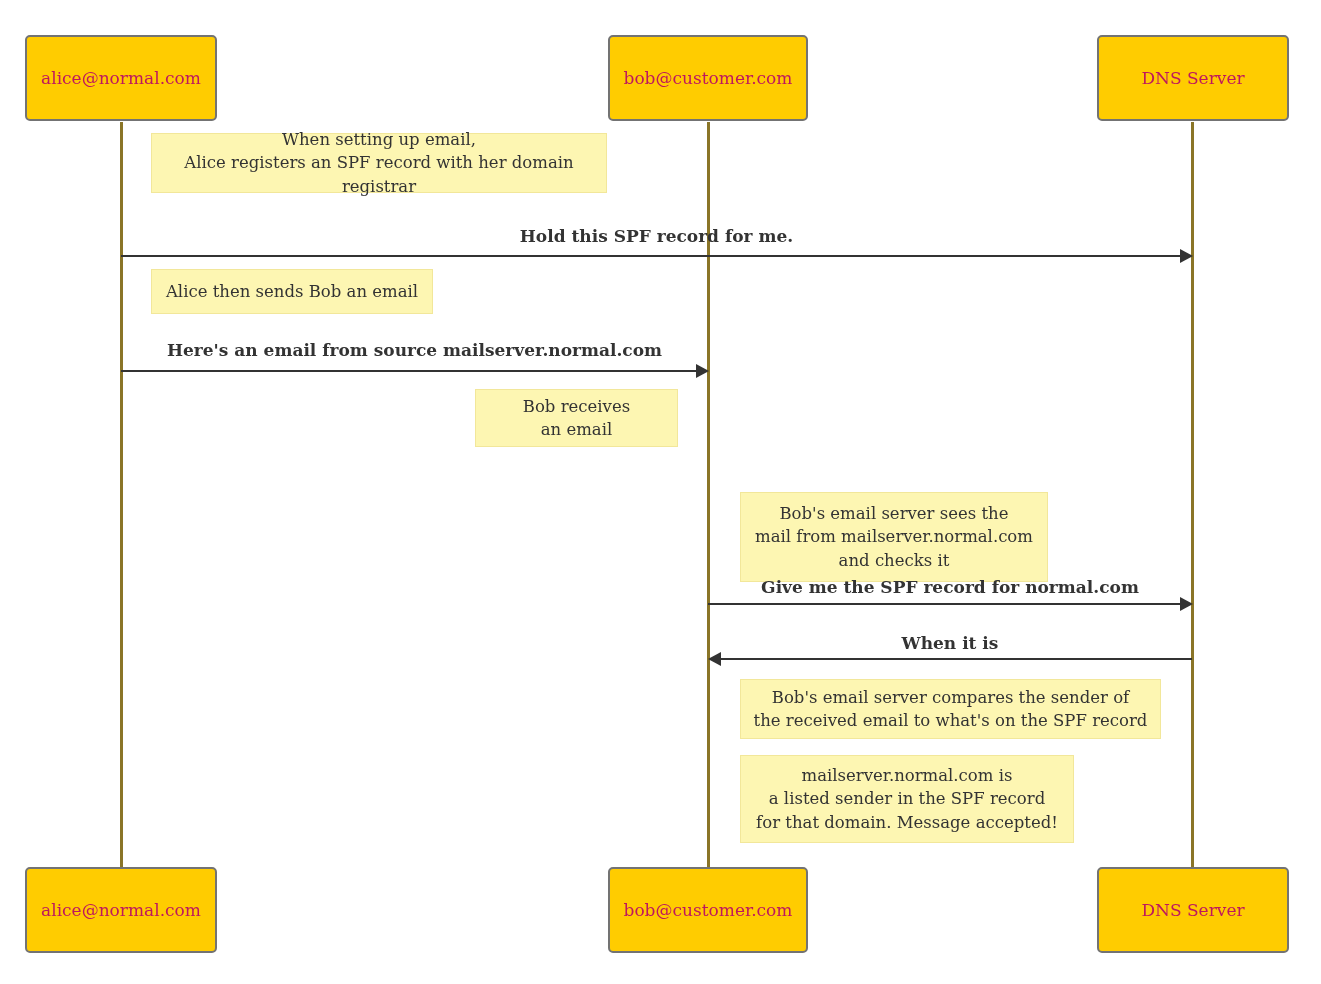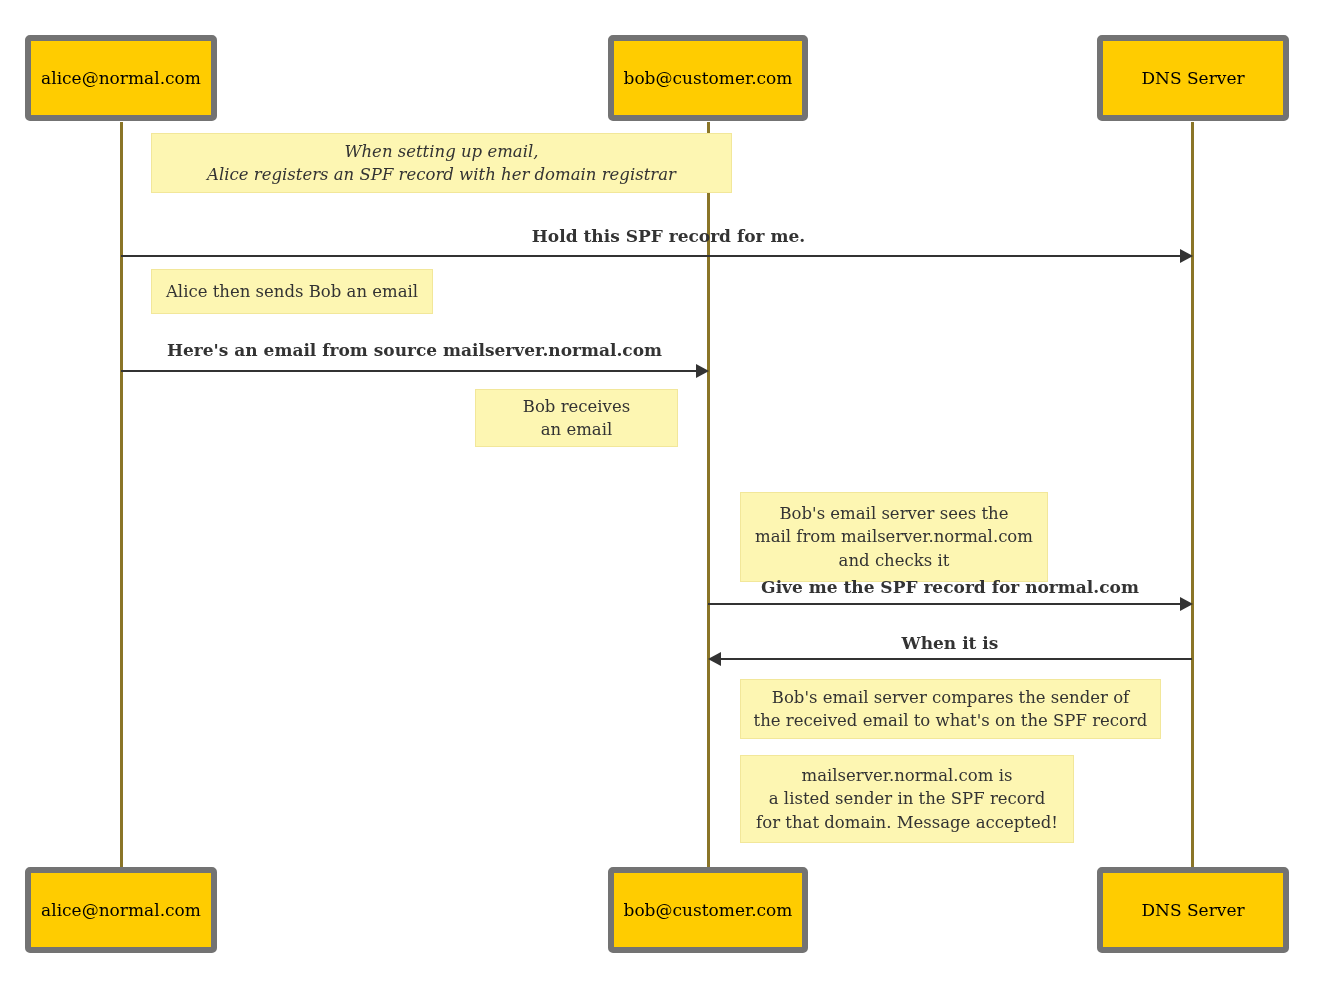--- a/index.html
+++ b/index.html
@@ -26,27 +26,27 @@
     width: 3px;
     background: #8a7528;
     top: 122px;
     height: 746px;
   }
 
   
   .actor-box {
     position: absolute;
     background: #fc0;
-    border: 6px solid #737373;
+    border: 2px solid #737373;
     border-radius: 5px;
     box-sizing: border-box;
     display: flex;
     align-items: center;
     justify-content: center;
-    color: #000000;
+    color: #be185d;
     font-size: 17px;
     font-family: "DejaVu Serif", "Liberation Serif", serif;
     line-height: 1.2;
     text-align: center;
   }
 
   
   .note {
     position: absolute;
     background: #fdf6b2;
@@ -116,40 +116,40 @@
   <div class="actor-box" style="left:25px; top:867px; width:192px; height:86px;">
     <span>alice@normal.com</span>
   </div>
   <div class="actor-box" style="left:608px; top:867px; width:200px; height:86px;">
     <span>bob@customer.com</span>
   </div>
   <div class="actor-box" style="left:1097px; top:867px; width:192px; height:86px;">
     <span>DNS Server</span>
   </div>
 
-  <div class="note" style="left:151px; top:133px; width:581px; height:60px;font-style:italic;">When setting up email,
+  <div class="note" style="left:151px; top:133px; width:456px; height:60px;">When setting up email,
 Alice registers an SPF record with her domain registrar</div>
 
   <div class="note" style="left:475px; top:389px; width:203px; height:58px;">Bob receives
 an email</div>
 
   <div class="note" style="left:151px; top:269px; width:282px; height:45px;">Alice then sends Bob an email</div>
 
   <div class="note" style="left:740px; top:460px; width:308px; height:90px;margin-top:32px;">Bob's email server sees the
 mail from mailserver.normal.com
 and checks it</div>
 
   <div class="note" style="left:740px; top:755px; width:334px; height:88px;">mailserver.normal.com is
 a listed sender in the SPF record
 for that domain. Message accepted!</div>
 
   <div class="note" style="left:740px; top:679px; width:421px; height:60px;">Bob's email server compares the sender of
 the received email to what's on the SPF record</div>
 
-  <div class="msg-label" style="left:121px; top:228px; width:1071px;padding-left:12px;">Hold this SPF record for me.</div>
+  <div class="msg-label" style="left:121px; top:228px; width:1071px;">Hold this SPF record for me.</div>
   <div class="msg-line" style="left:121px; top:255px; width:1060px;"></div>
   <div class="msg-head right" style="left:1180px; top:249px;"></div>
 
   <div class="msg-label" style="left:121px; top:342px; width:587px;text-align:center;">Here's an email from source mailserver.normal.com</div>
   <div class="msg-line" style="left:121px; top:370px; width:576px;"></div>
   <div class="msg-head right" style="left:696px; top:364px;"></div>
 
   <div class="msg-label" style="left:708px; top:579px; width:484px;">Give me the SPF record for normal.com</div>
   <div class="msg-line" style="left:708px; top:603px; width:473px;"></div>
   <div class="msg-head right" style="left:1180px; top:597px;"></div>

